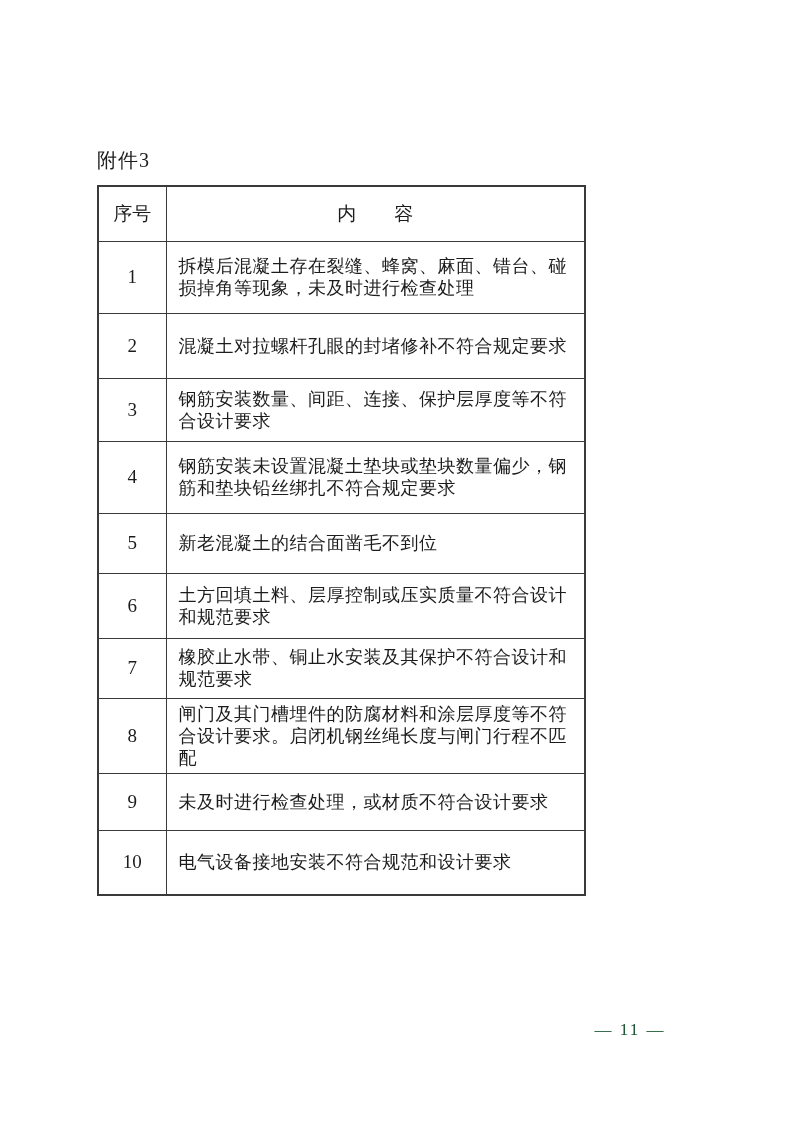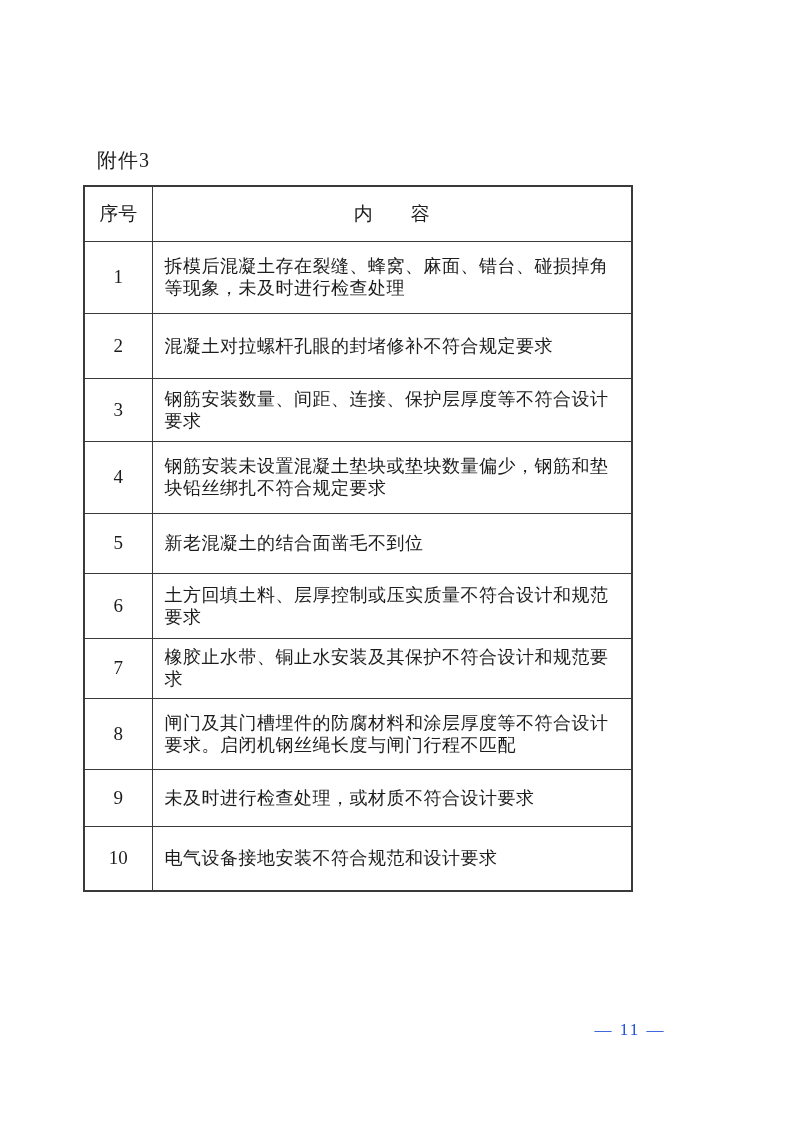--- a/index.html
+++ b/index.html
@@ -30,23 +30,23 @@
     right: 0;
     top: 141px;
     margin: 0;
     text-align: center;
     font-size: 22px;
     font-weight: bold;
     letter-spacing: 1px;
   }
   table.defects {
     position: absolute;
-    left: 83px;
+    left: 97px;
     top: 185px;
-    width: 550px;
+    width: 489px;
     border-collapse: collapse;
     table-layout: fixed;
     border: 2px solid #3a3a3a;
   }
   table.defects col.col-no { width: 68px; }
   table.defects th,
   table.defects td {
     border: 1px solid #3a3a3a;
     vertical-align: middle;
     font-weight: normal;
@@ -69,21 +69,21 @@
     letter-spacing: 0.5px;
   }
   .page-number {
     position: absolute;
     left: 560px;
     top: 1020px;
     width: 140px;
     text-align: center;
     font-size: 17px;
     letter-spacing: 2px;
-    color: #1d4ed8;
+    color: #14532d;
   }
 </style>
 </head>
 <body>
 
 <div class="page">
 
   <div class="attachment-label">附件3</div>
 
 

